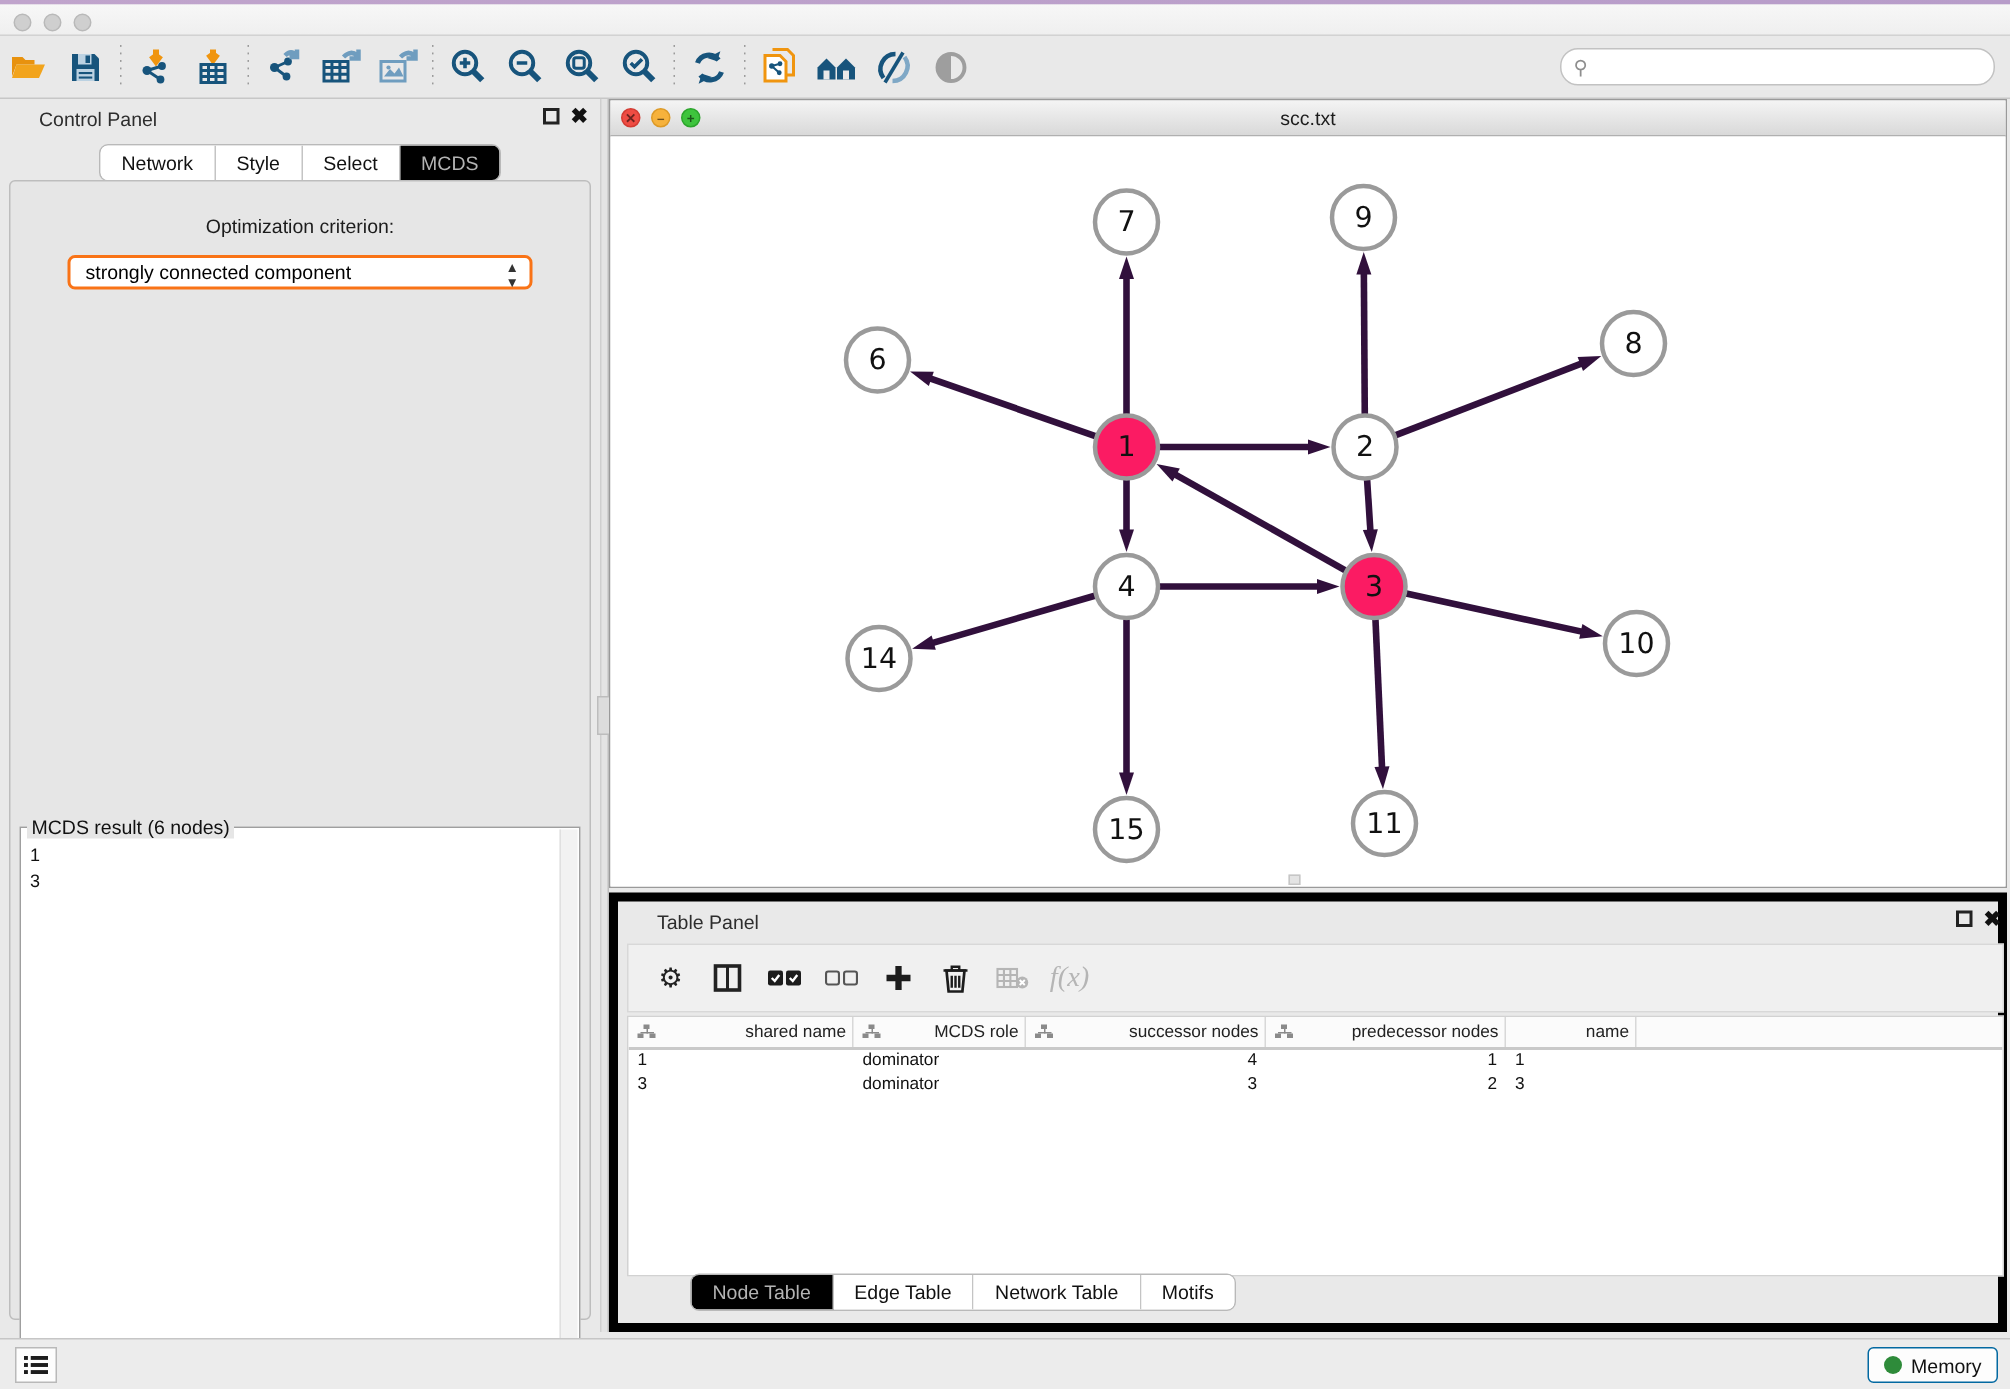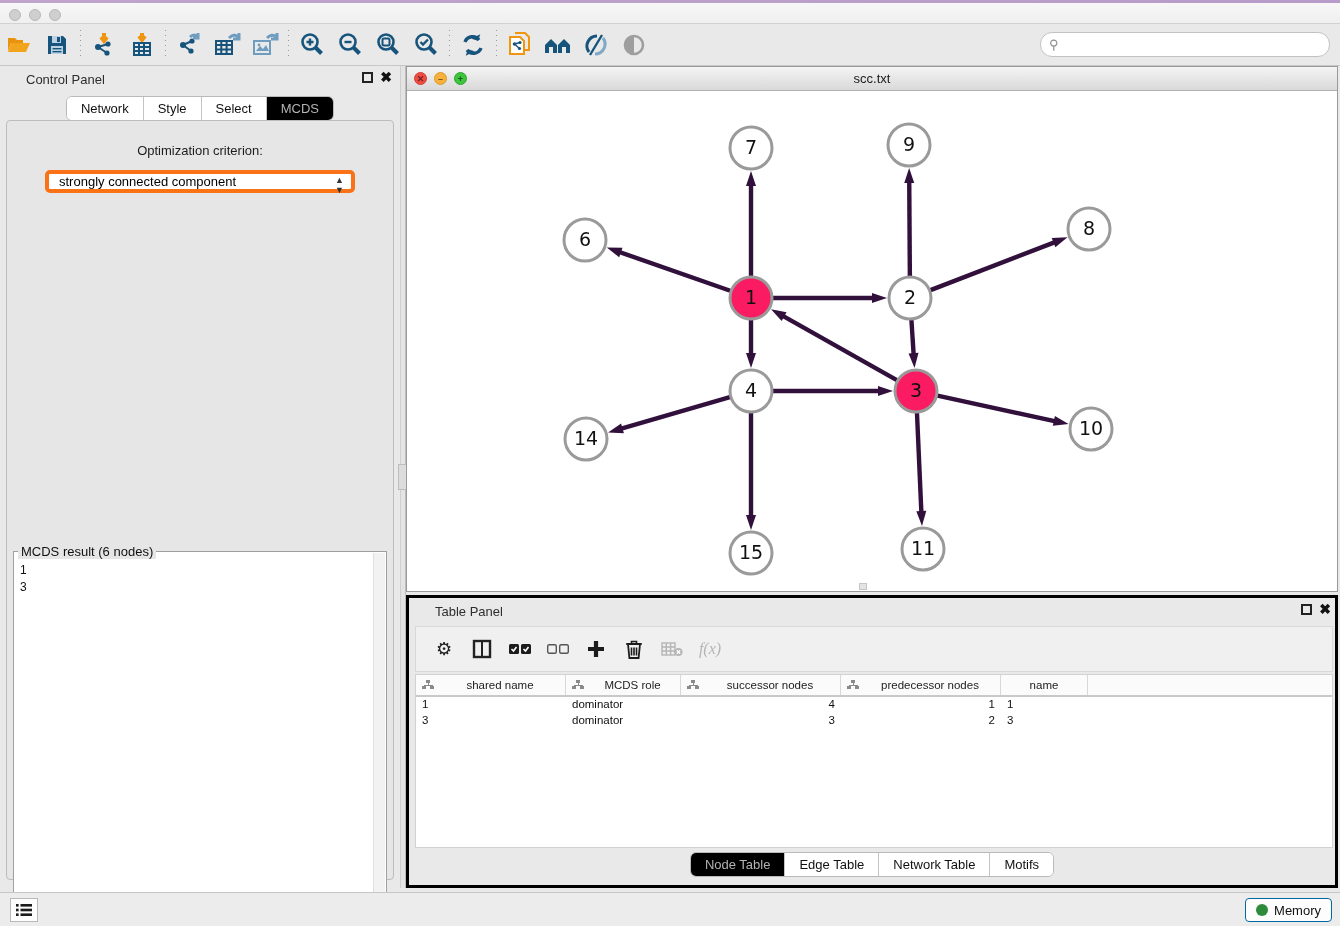--- a/index.html
+++ b/index.html
@@ -42,21 +42,21 @@
   .cp-tabs { position:absolute; top:30px; left:0; width:100%; display:flex; justify-content:center; }
   .tabgroup { display:flex; border:1px solid #b9b9b9; border-radius:6px; overflow:hidden; background:#fff; }
   .tabgroup .tab { padding:4px 14px; font-size:13px; color:#111; background:#fff;
     border-right:1px solid #c4c4c4; white-space:nowrap; }
   .tabgroup .tab:last-child { border-right:none; }
   .tabgroup .tab.active { background:#000000; color:#b3b3b3; }
   .cp-content { position:absolute; left:6px; top:54px; width:388px; height:760px;
     border:1px solid #bdbdbd; border-radius:4px; background:#e6e6e6; }
   .cp-opt-label { text-align:center; margin-top:22px; font-size:13px; color:#1c1c1c; }
   .cp-dropdown { margin:12px auto 0 auto; width:310px; height:23px; background:#fff;
-    border:4px solid #f97316; border-radius:5px; display:flex; align-items:center;
+    border:2px solid #f97316; border-radius:5px; display:flex; align-items:center;
     font-size:13px; padding-left:10px; position:relative; }
   .cp-dropdown .chevrons { position:absolute; right:7px; top:1px; font-size:9px; color:#333;
     line-height:10px; text-align:center; }
   .cp-buttons { display:flex; justify-content:center; gap:14px; margin-top:14px; }
   .btn { background:#fff; border:1px solid #b7b7b7; border-radius:5px; height:22px;
     padding:0 16px; font-size:13px; color:#111; display:flex; align-items:center; }
   .mcds-result { position:absolute; left:6px; top:430px; width:374px; height:380px;
     border:1px solid #9f9f9f; background:#fff; }
   .mcds-legend { position:absolute; top:-8px; left:4px; background:#e6e6e6;
     font-size:13px; color:#111; padding:0 3px; }
@@ -76,35 +76,35 @@
   .nt-dot { position:absolute; top:5px; width:13px; height:13px; border-radius:50%;
     font-size:9px; font-weight:bold; text-align:center; line-height:13px; color:rgba(0,0,0,.55); }
   .nt-red   { left:7px;  background:#ef4c43; border:1px solid #d33b32; }
   .nt-yel   { left:27px; background:#f6b23c; border:1px solid #dd9a26; }
   .nt-grn   { left:47px; background:#3ec43d; border:1px solid #2ba52b; }
   .net-canvas { position:absolute; left:0; top:24px; width:930px; height:500px; background:#fff; }
   .net-resize-handle { position:absolute; left:452px; bottom:1px; width:8px; height:7px; background:#e4e4e4; border:1px solid #c6c6c6; }
 
   
   .table-panel { position:absolute; left:406px; top:595px; width:932px; height:293px;
-    background:#e9e9e9; border:3px solid #000000; }
+    background:#e9e9e9; border:6px solid #000000; }
   .tp-toolbar { position:absolute; left:6px; top:28px; width:918px; height:46px;
     background:#f0f0f0; border:1px solid #d8d8d8; display:flex; align-items:center; padding-left:12px; gap:6px; }
   .tp-icon { width:32px; height:30px; display:flex; align-items:center; justify-content:center; font-size:18px; color:#222; }
   .tp-icon.disabled { color:#b5b5b5; }
-  .fx { font-family:"Liberation Serif", serif; font-style:italic; font-size:16px; color:#b5b5b5; }
+  .fx { font-family:"Liberation Serif", serif; font-style:italic; font-size:19px; color:#b5b5b5; }
   .tp-table { position:absolute; left:6px; top:76px; width:918px; height:174px; background:#fff; border:1px solid #d2d2d2; overflow:hidden; }
   .tp-head { display:flex; height:22px; background:#fbfbfb; border-bottom:2px solid #c9c9c9; }
   .tp-th { display:flex; align-items:center; font-size:11.5px; color:#222; border-right:1px solid #d8d8d8; padding:0 4px; }
   .tp-th .hicon { width:12px; height:10px; margin:0 5px 0 2px; position:relative; flex:none; }
   .tp-th .hicon i, .tp-th .hicon b { position:absolute; background:#8a8a8a; }
-  .tp-th .label { flex:1; text-align:center; }
+  .tp-th .label { flex:1; text-align:right; }
   .tp-row { display:flex; height:16px; font-size:11.5px; color:#111; }
   .tp-td { padding:1px 6px; overflow:hidden; white-space:nowrap; }
-  .tp-bottom-tabs { position:absolute; left:0; bottom:8px; width:100%; display:flex; justify-content:center; }
+  .tp-bottom-tabs { position:absolute; left:0; bottom:8px; width:100%; display:flex; justify-content:flex-start;padding-left:48px; }
 
   
   .statusbar { position:absolute; left:0; top:892px; width:1340px; height:34px;
     background:#ececec; border-top:1px solid #c6c6c6; }
   .sb-left-btn { position:absolute; left:10px; top:5px; width:28px; height:24px; background:#fdfdfd;
     border:1px solid #b9b9b9; display:flex; align-items:center; justify-content:center; }
   .sb-mem-btn { position:absolute; right:8px; top:5px; height:24px; background:#fdfdfd;
     border:1px solid #0369a1; border-radius:4px; display:flex; align-items:center; gap:6px;
     padding:0 10px; font-size:13px; color:#111; }
   .mem-dot { width:12px; height:12px; border-radius:50%; background:#2e8b3a; }

